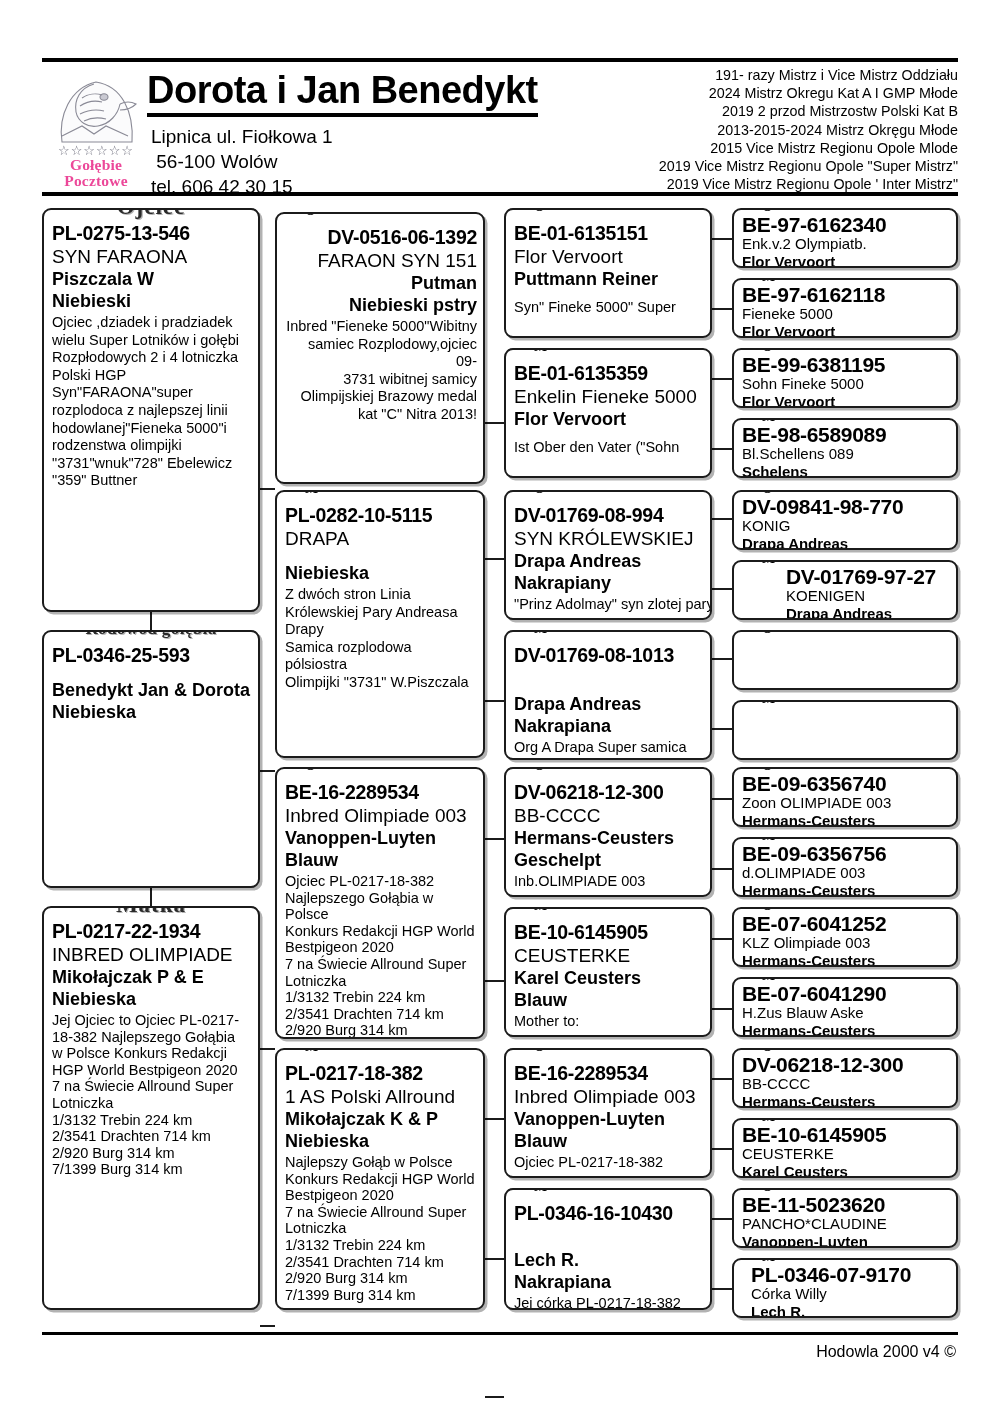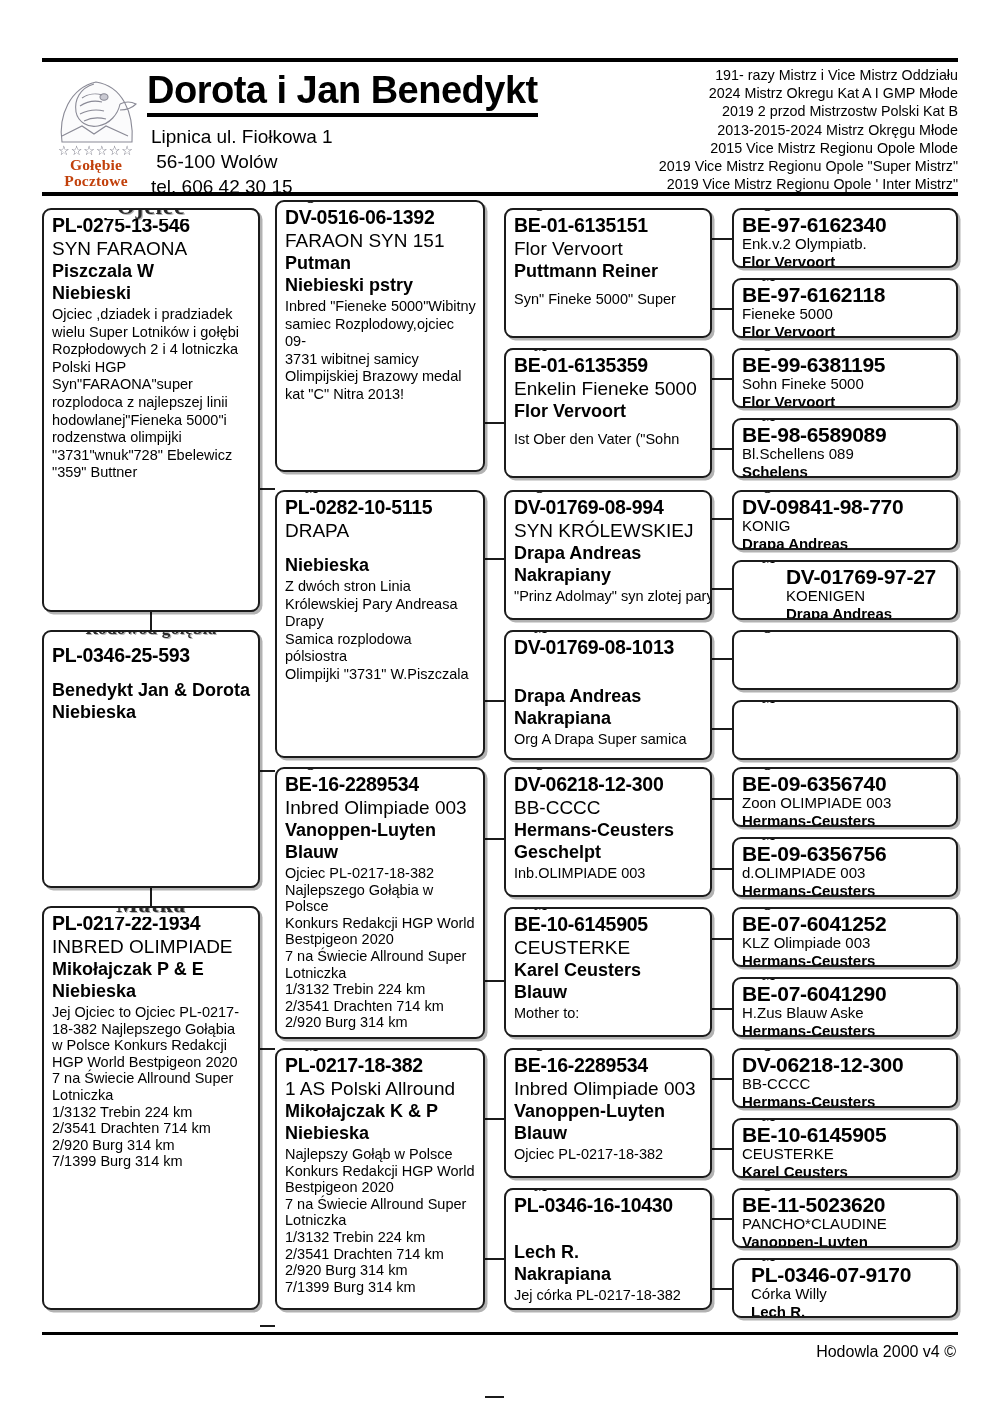--- a/index.html
+++ b/index.html
@@ -56,21 +56,21 @@
     height: 126px;
     color: #7a7a86;
   }
   #logo svg { display: block; }
   #logo .logo-text {
     font-family: "Liberation Serif", serif;
     font-weight: bold;
     font-size: 15.5px;
     line-height: 16px;
     text-align: center;
-    color: #c2410c;
+    color: #ec4899;
     letter-spacing: 0.2px;
   }
   #logo .stars {
     text-align: center;
     font-size: 13px;
     line-height: 13px;
     letter-spacing: 1px;
     color: #6d6d7c;
   }
 
@@ -129,21 +129,21 @@
   .box {
     position: absolute;
     box-sizing: border-box;
     border: 2.2px solid #1b1b1b;
     border-radius: 9px;
     background: #fff;
     box-shadow: 2.5px 2.5px 0 rgba(0,0,0,0.30);
     overflow: hidden;
   }
   .box .inner {
-    padding: 4px 6px 4px 8px;
+    padding: 12px 6px 4px 8px;
   }
 
   
   .gtag {
     position: absolute;
     top: -10px;
     left: 22px;
     background: #fff;
     padding: 0 6px;
     font-family: "Liberation Serif", serif;
@@ -383,21 +383,21 @@
 1/3132 Trebin 224 km
 2/3541 Drachten 714 km
 2/920 Burg 314 km
 7/1399 Burg 314 km</div>
         </div>
       </div>
     </div>
 
     <div class="col" id="col2">
 
-      <div class="box" style="left:0; top:0; width:210px; height:272px;">
+      <div class="box" style="left:0; top:12px; width:210px; height:272px;text-align:right;">
         <div class="gtag">O</div>
         <div class="inner">
           <div class="ring">DV-0516-06-1392</div>
           <div class="name">FARAON SYN 151</div>
           <div class="owner">Putman</div>
           <div class="colour">Niebieski pstry</div>
           <div class="notes">Inbred "Fieneke 5000"Wibitny
 samiec Rozplodowy,ojciec 09-
 3731 wibitnej samicy
 Olimpijskiej Brazowy medal

